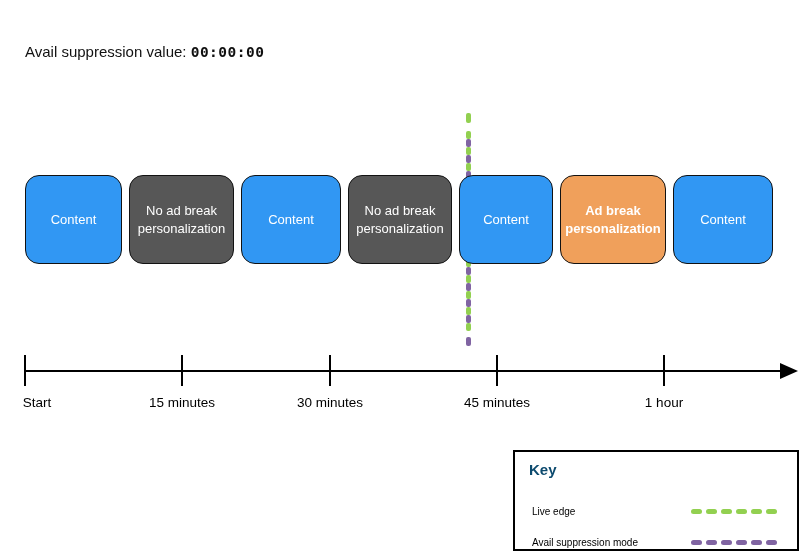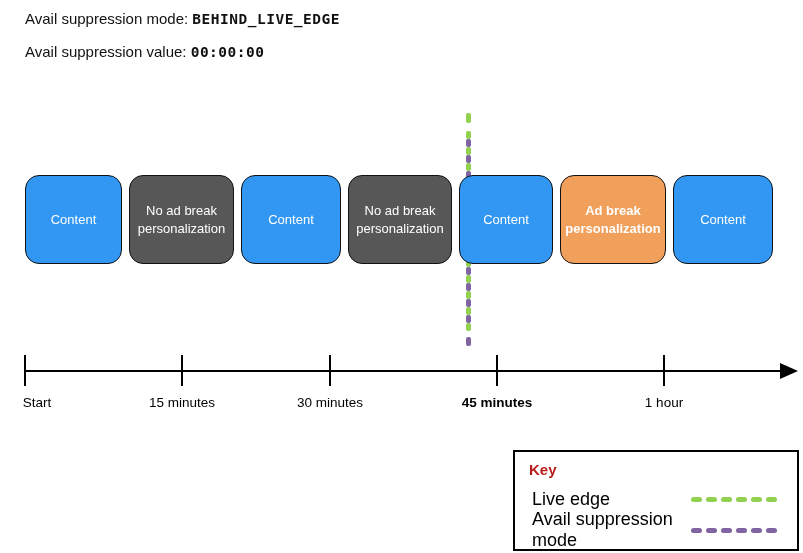--- a/index.html
+++ b/index.html
@@ -80,38 +80,34 @@
   
   .key-box {
     position: absolute;
     left: 513px; top: 450px;
     width: 286px; height: 101px;
     background: #fff;
     border: 2px solid #000;
     padding: 9px 20px 0 14px;
     z-index: 3;
   }
-  .key-title { font-size: 15px; font-weight: 700; color: #b91c1c; margin-bottom: 9px; }
+  .key-title { font-size: 15px; font-weight: 700; color: #0c4a6e; margin-bottom: 21px; }
   .key-row {
     display: flex; align-items: center; justify-content: space-between;
     height: 24px; margin-bottom: 7px; padding-left: 3px;
   }
-  .key-row .key-label { font-size: 18px; color: #000; }
+  .key-row .key-label { font-size: 10px; color: #000; }
   .key-dashes { display: flex; gap: 4px; }
   .key-dashes .kd { width: 11px; height: 5px; border-radius: 2.5px; }
 </style>
 </head>
 <body>
 
 <div class="canvas">
 
-  <div class="header-line l1">
-    <span>Avail suppression mode:</span>
-    <span class="mono">BEHIND_LIVE_EDGE</span>
-  </div>
   <div class="header-line l2">
     <span>Avail suppression value:</span>
     <span class="mono">00:00:00</span>
   </div>
 
   <div class="marker" id="marker">
       <div class="dash" style="height: 10px; background: rgb(146, 208, 80);"></div>
       <div class="dash" style="height: 8px;"></div>
       <div class="dash" style="height: 8px; background: rgb(146, 208, 80);"></div>
       <div class="dash" style="height: 8px; background: rgb(128, 100, 162);"></div>
@@ -169,21 +165,21 @@
   <div class="axis-line"></div>
   <div class="axis-arrow"></div>
   <div id="ticks">
       <div class="tick" style="left: 24px;"></div>
       <div class="tick-label first" style="left: 25px;">Start</div>
       <div class="tick" style="left: 181px;"></div>
       <div class="tick-label" style="left: 182px;">15 minutes</div>
       <div class="tick" style="left: 329px;"></div>
       <div class="tick-label" style="left: 330px;">30 minutes</div>
       <div class="tick" style="left: 496px;"></div>
-      <div class="tick-label" style="left: 497px; font-weight: bold;">45 minutes</div>
+      <div class="tick-label" style="left: 497px;">45 minutes</div>
       <div class="tick" style="left: 663px;"></div>
       <div class="tick-label" style="left: 664px;">1 hour</div>
     </div>
 
   <div class="key-box">
     <div class="key-title">Key</div>
     <div id="legend-items">
         <div class="key-row">
           <span class="key-label">Live edge</span>
           <span class="key-dashes">

